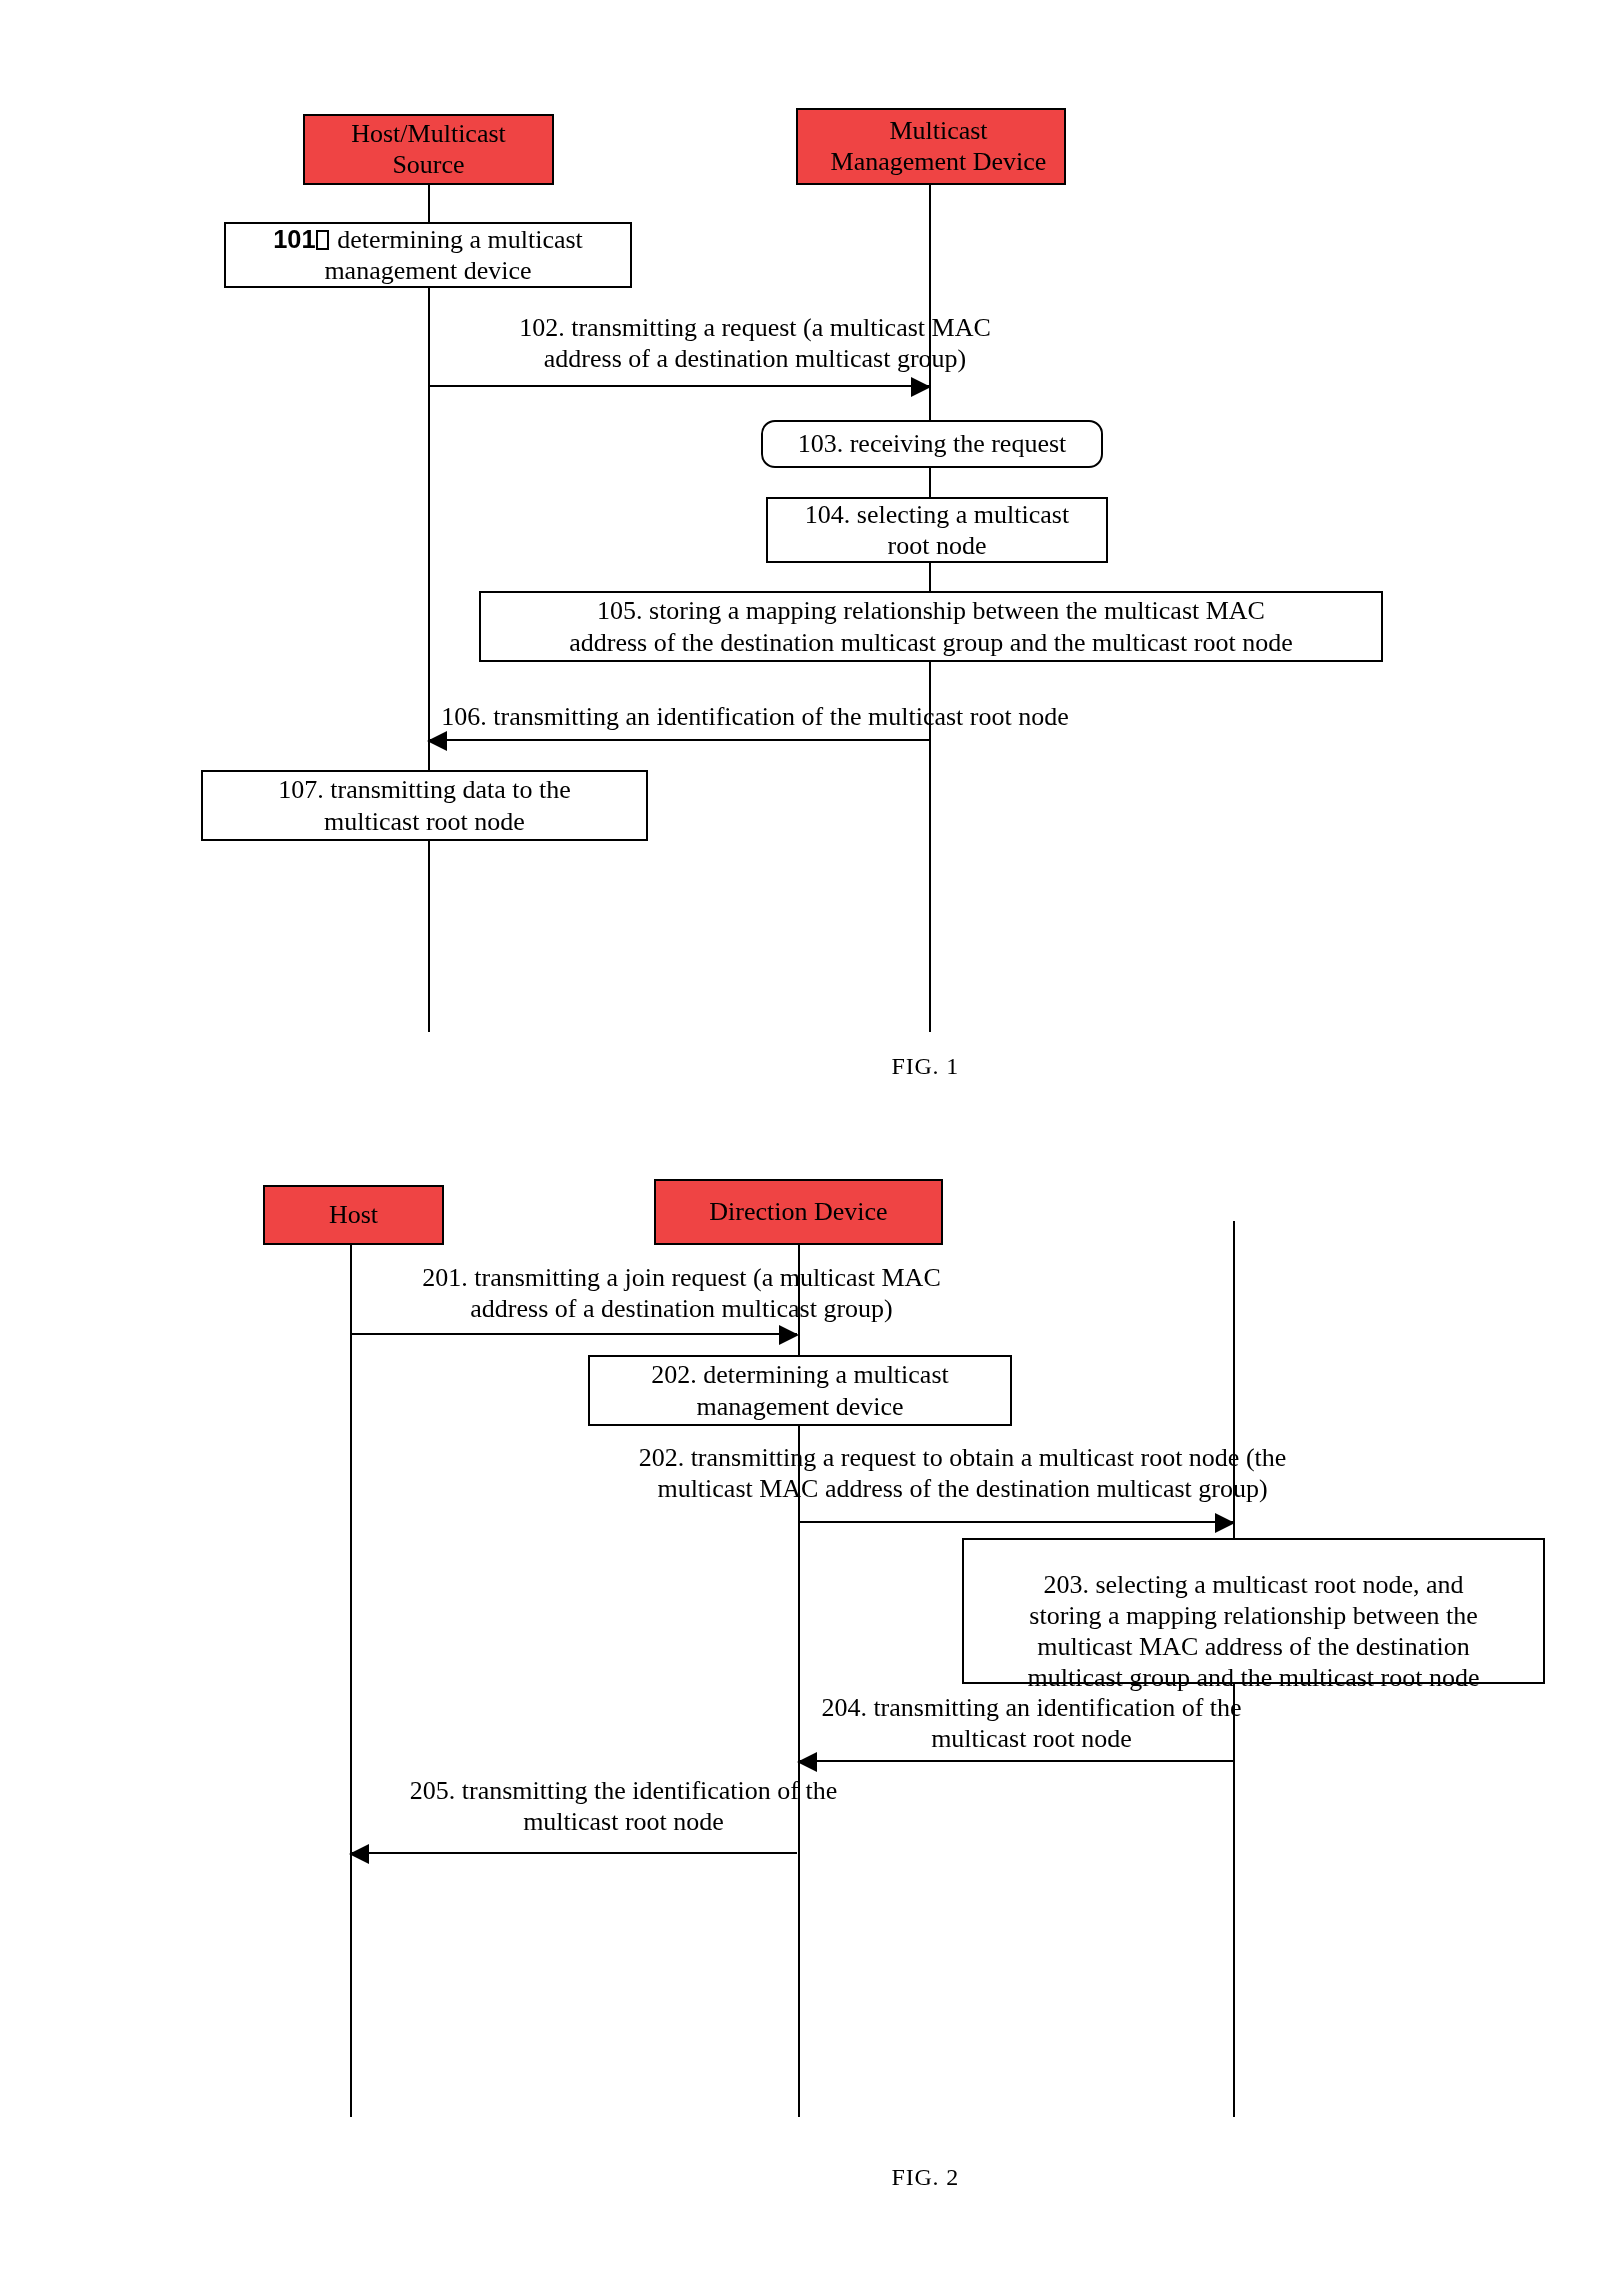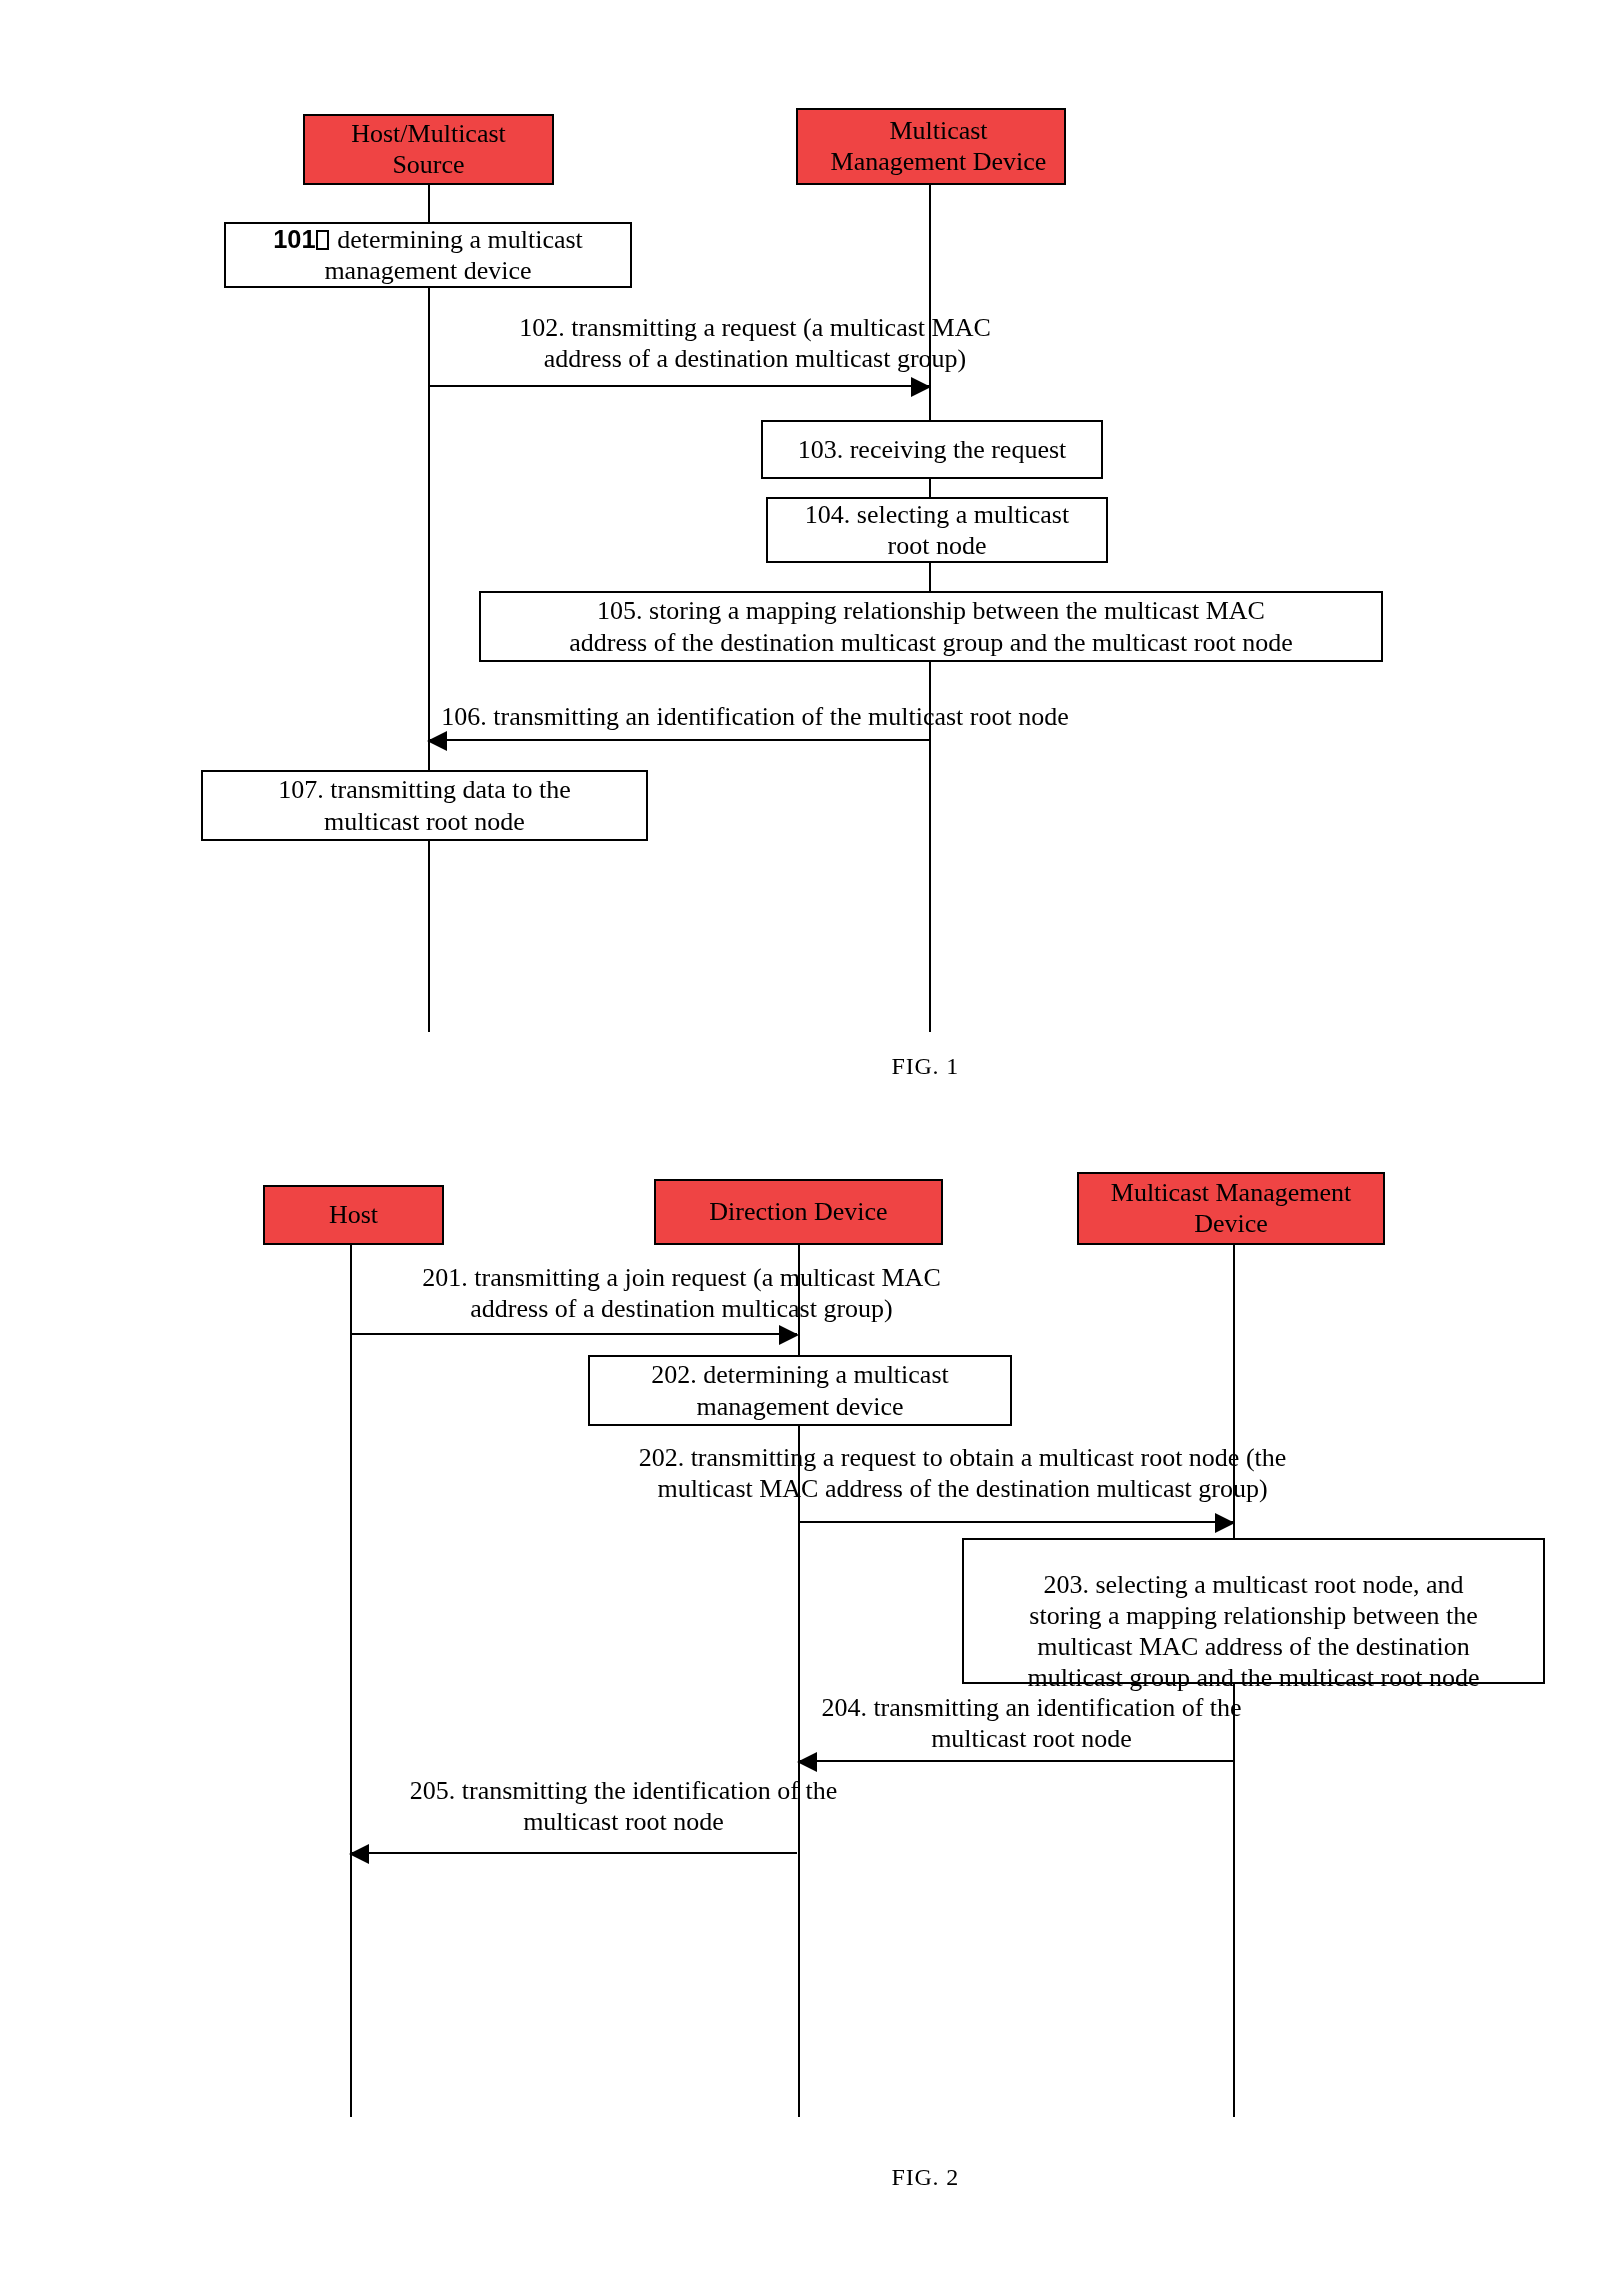--- a/index.html
+++ b/index.html
@@ -137,21 +137,21 @@
     <span style="white-space:pre-line;"><span class="step-num-sans">101</span><span class="tofu"></span><span>  determining a multicast
 management device</span></span>
   </div>
 
   <div class="msg-label" style="left:416px;top:312px;width:678px;">102. transmitting a request (a multicast MAC
 address of a destination multicast group)</div>
   <div class="arrow right" style="left:428px;top:385px;width:501px;">
     <span class="head"></span>
   </div>
 
-  <div class="step-box" style="left:761px;top:420px;width:342px;height:59px;">
+  <div class="step-box" style="left:761px;top:420px;width:342px;height:48px;border-radius:14px;">
     <span>103. receiving the request</span>
   </div>
 
   <div class="step-box" style="left:766px;top:497px;width:342px;height:66px;text-align:center;">
     <span style="white-space:pre-line;">104. selecting a multicast
 root node</span>
   </div>
 
   <div class="step-box" style="left:479px;top:591px;width:904px;height:71px;">
     <span style="white-space:pre-line;">105. storing a mapping relationship between the multicast MAC
@@ -175,24 +175,20 @@
 
   <div class="lifeline" style="left:350px;top:85px;height:896px;"></div>
   <div class="lifeline" style="left:798px;top:85px;height:896px;"></div>
   <div class="lifeline" style="left:1233px;top:85px;height:896px;"></div>
 
   <div class="actor-box" style="left:263px;top:49px;width:181px;height:60px;">
     <span style="white-space:pre-line;">Host</span>
   </div>
   <div class="actor-box" style="left:654px;top:43px;width:289px;height:66px;">
     <span style="white-space:pre-line;">Direction Device</span>
-  </div>
-  <div class="actor-box" style="left:1077px;top:36px;width:308px;height:73px;">
-    <span style="white-space:pre-line;">Multicast Management
-Device</span>
   </div>
 
   <div class="msg-label" style="left:331px;top:126px;width:701px;">201. transmitting a join request (a multicast MAC
 address of a destination multicast group)</div>
   <div class="arrow right" style="left:350px;top:197px;width:447px;">
     <span class="head"></span>
   </div>
 
   <div class="step-box" style="left:588px;top:219px;width:424px;height:71px;">
     <span style="white-space:pre-line;">202. determining a multicast

